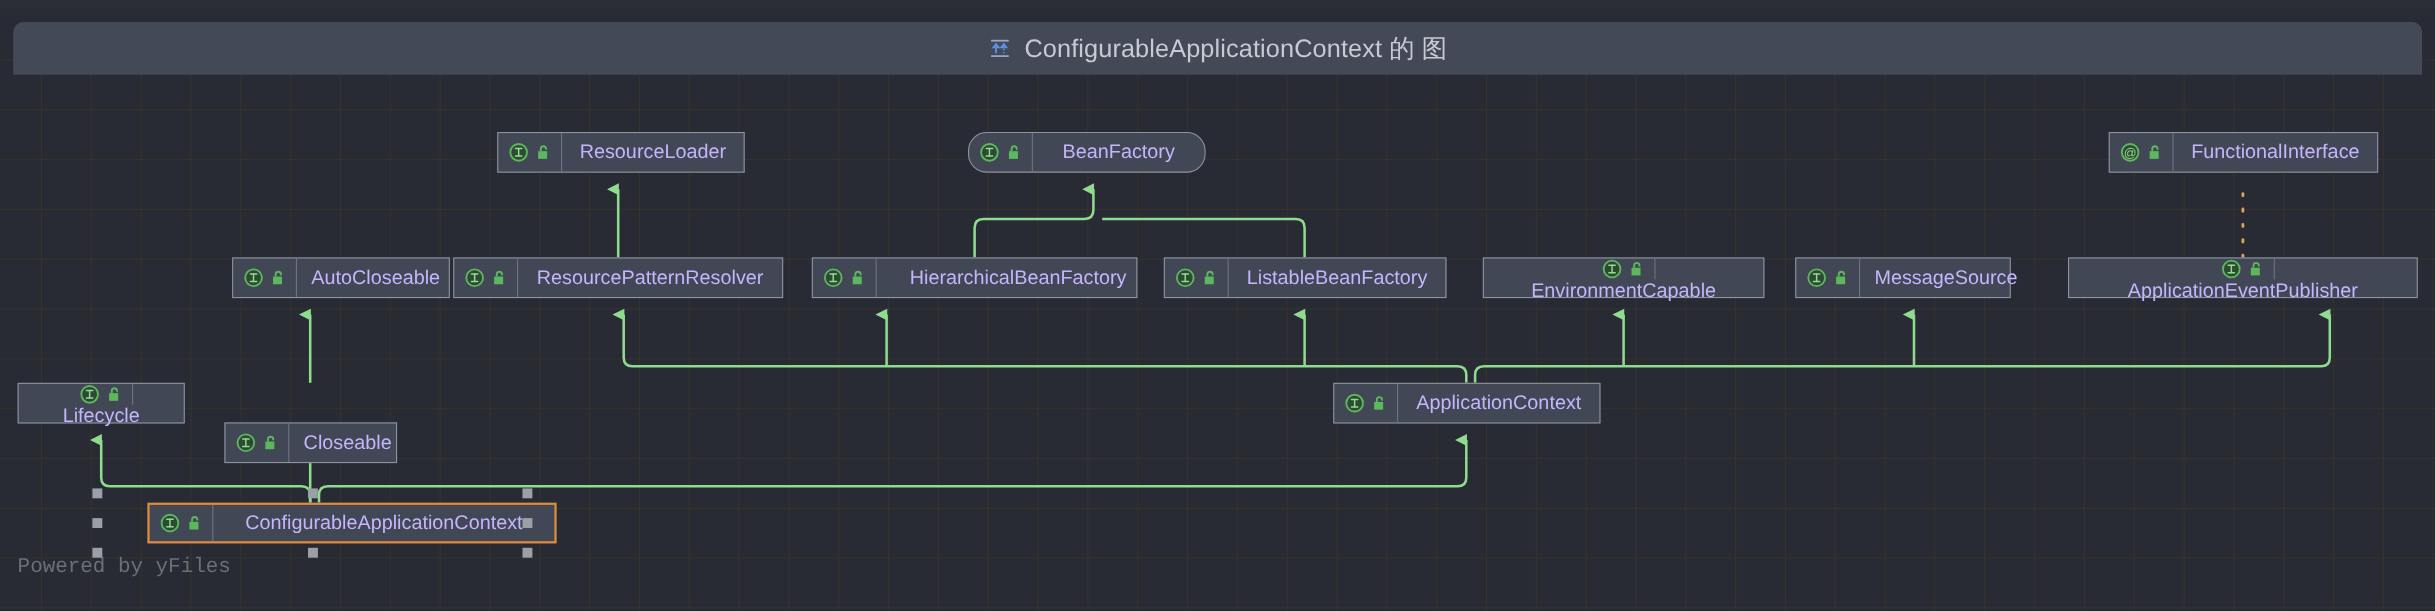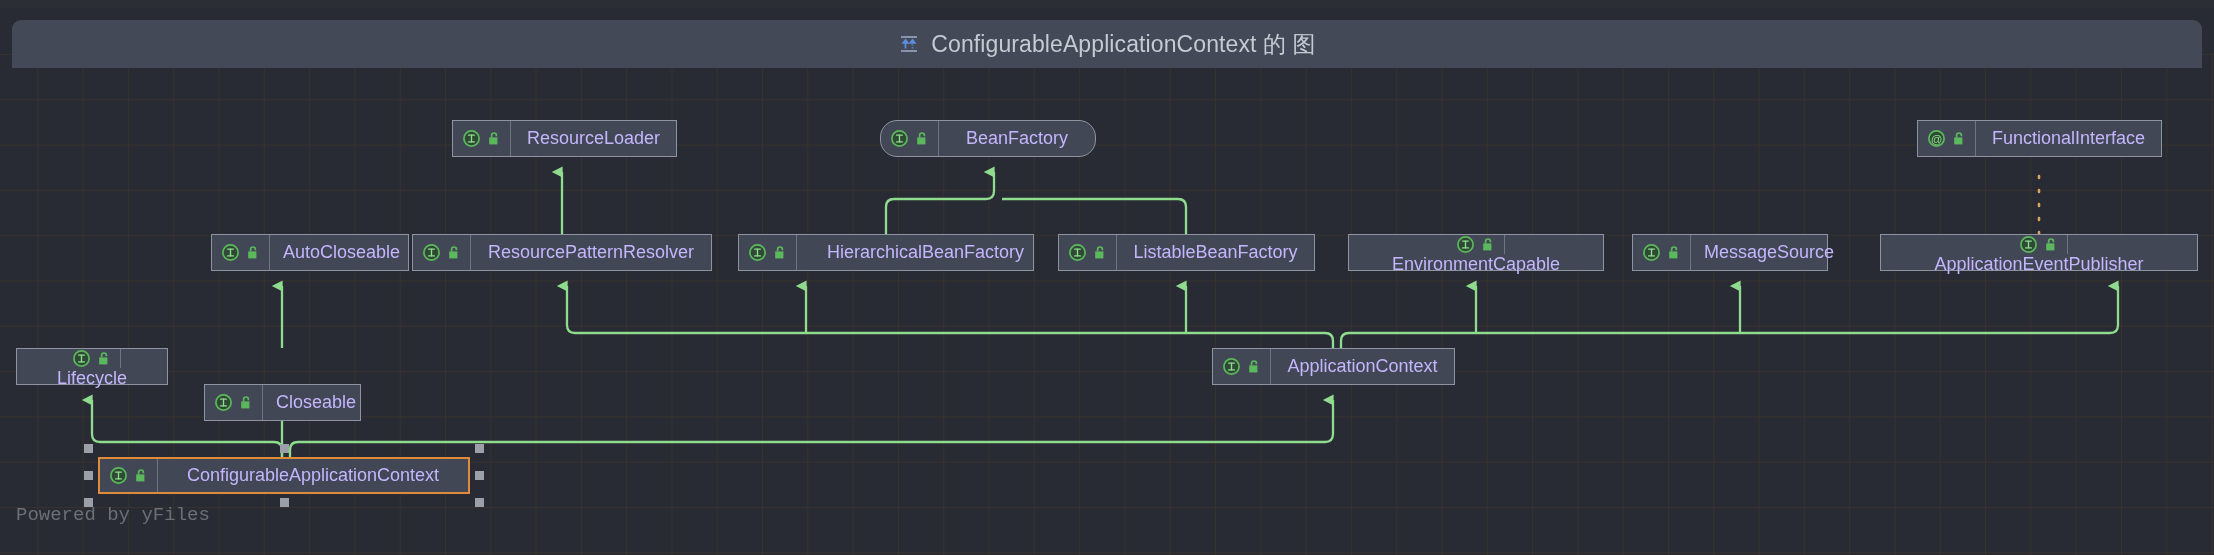--- a/index.html
+++ b/index.html
@@ -74,20 +74,21 @@
     color: #c4b5fd;
     font-size: 18px;
     padding: 0 13px 0 13px;
     flex: 1;
     text-align: center;
   }
   .ic { display: block; }
 
   .node.selected {
     border: 2px solid #e08a3c;
+    margin-left: 36px;
   }
   
   .handle {
     position: absolute;
     width: 9px; height: 9px;
     background: #9ba0a8;
     z-index: 5;
   }
 
   #watermark {

